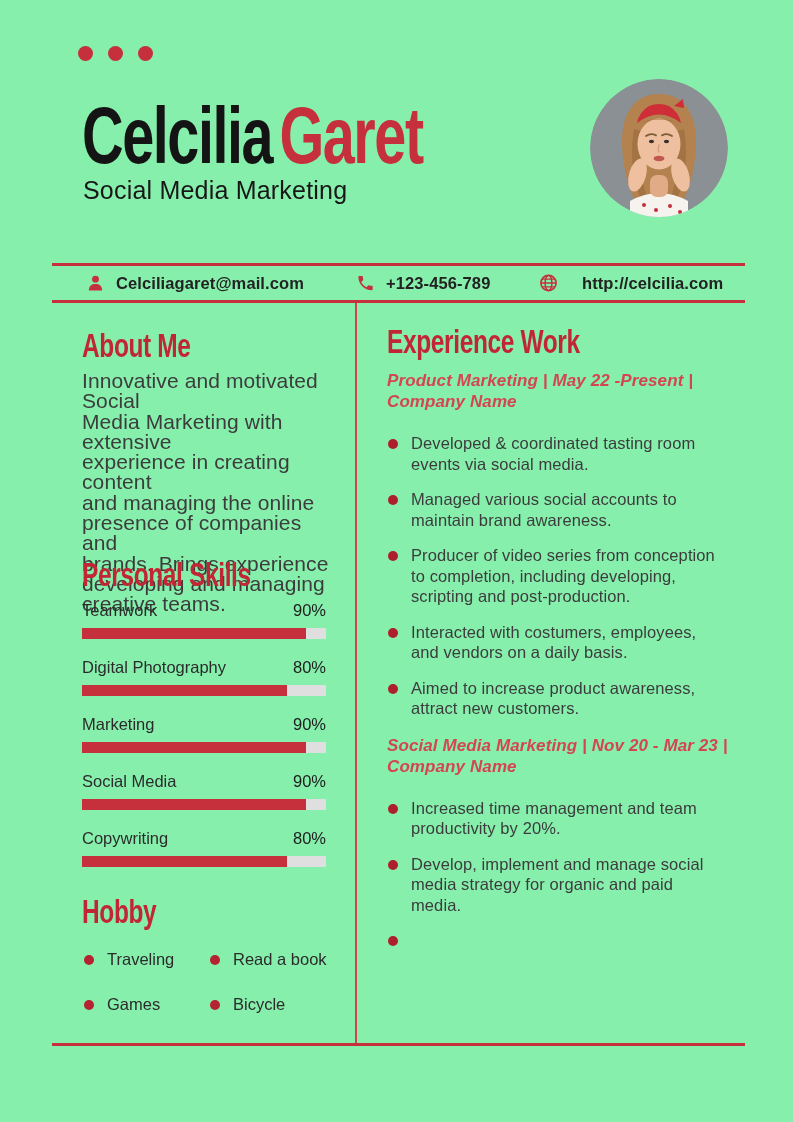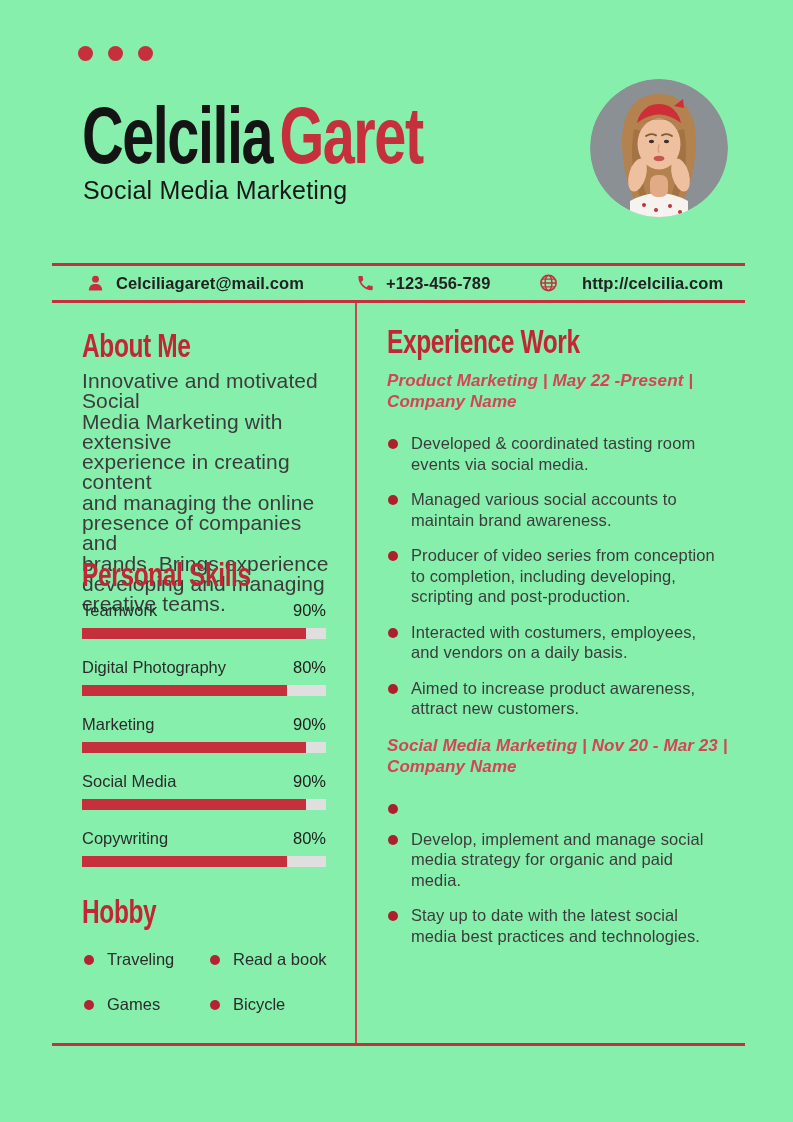--- a/index.html
+++ b/index.html
@@ -277,31 +277,31 @@
 
     </ul>
 
     <div class="job-title second">Social Media Marketing | Nov 20 - Mar 23 |
 Company Name</div>
     <ul class="bullets">
 
 
         <li>
           <span class="bdot"></span>
+          <span class="btext">Increased time management and team
+productivity by 20%.</span>
         </li>
 
         <li>
           <span class="bdot"></span>
           <span class="btext">Develop, implement and manage social
 media strategy for organic and paid
 media.</span>
         </li>
 
         <li>
           <span class="bdot"></span>
-          <span class="btext">Stay up to date with the latest social
-media best practices and technologies.</span>
         </li>
 
     </ul>
   </div>
 
 </div>
 
 </body></html>

